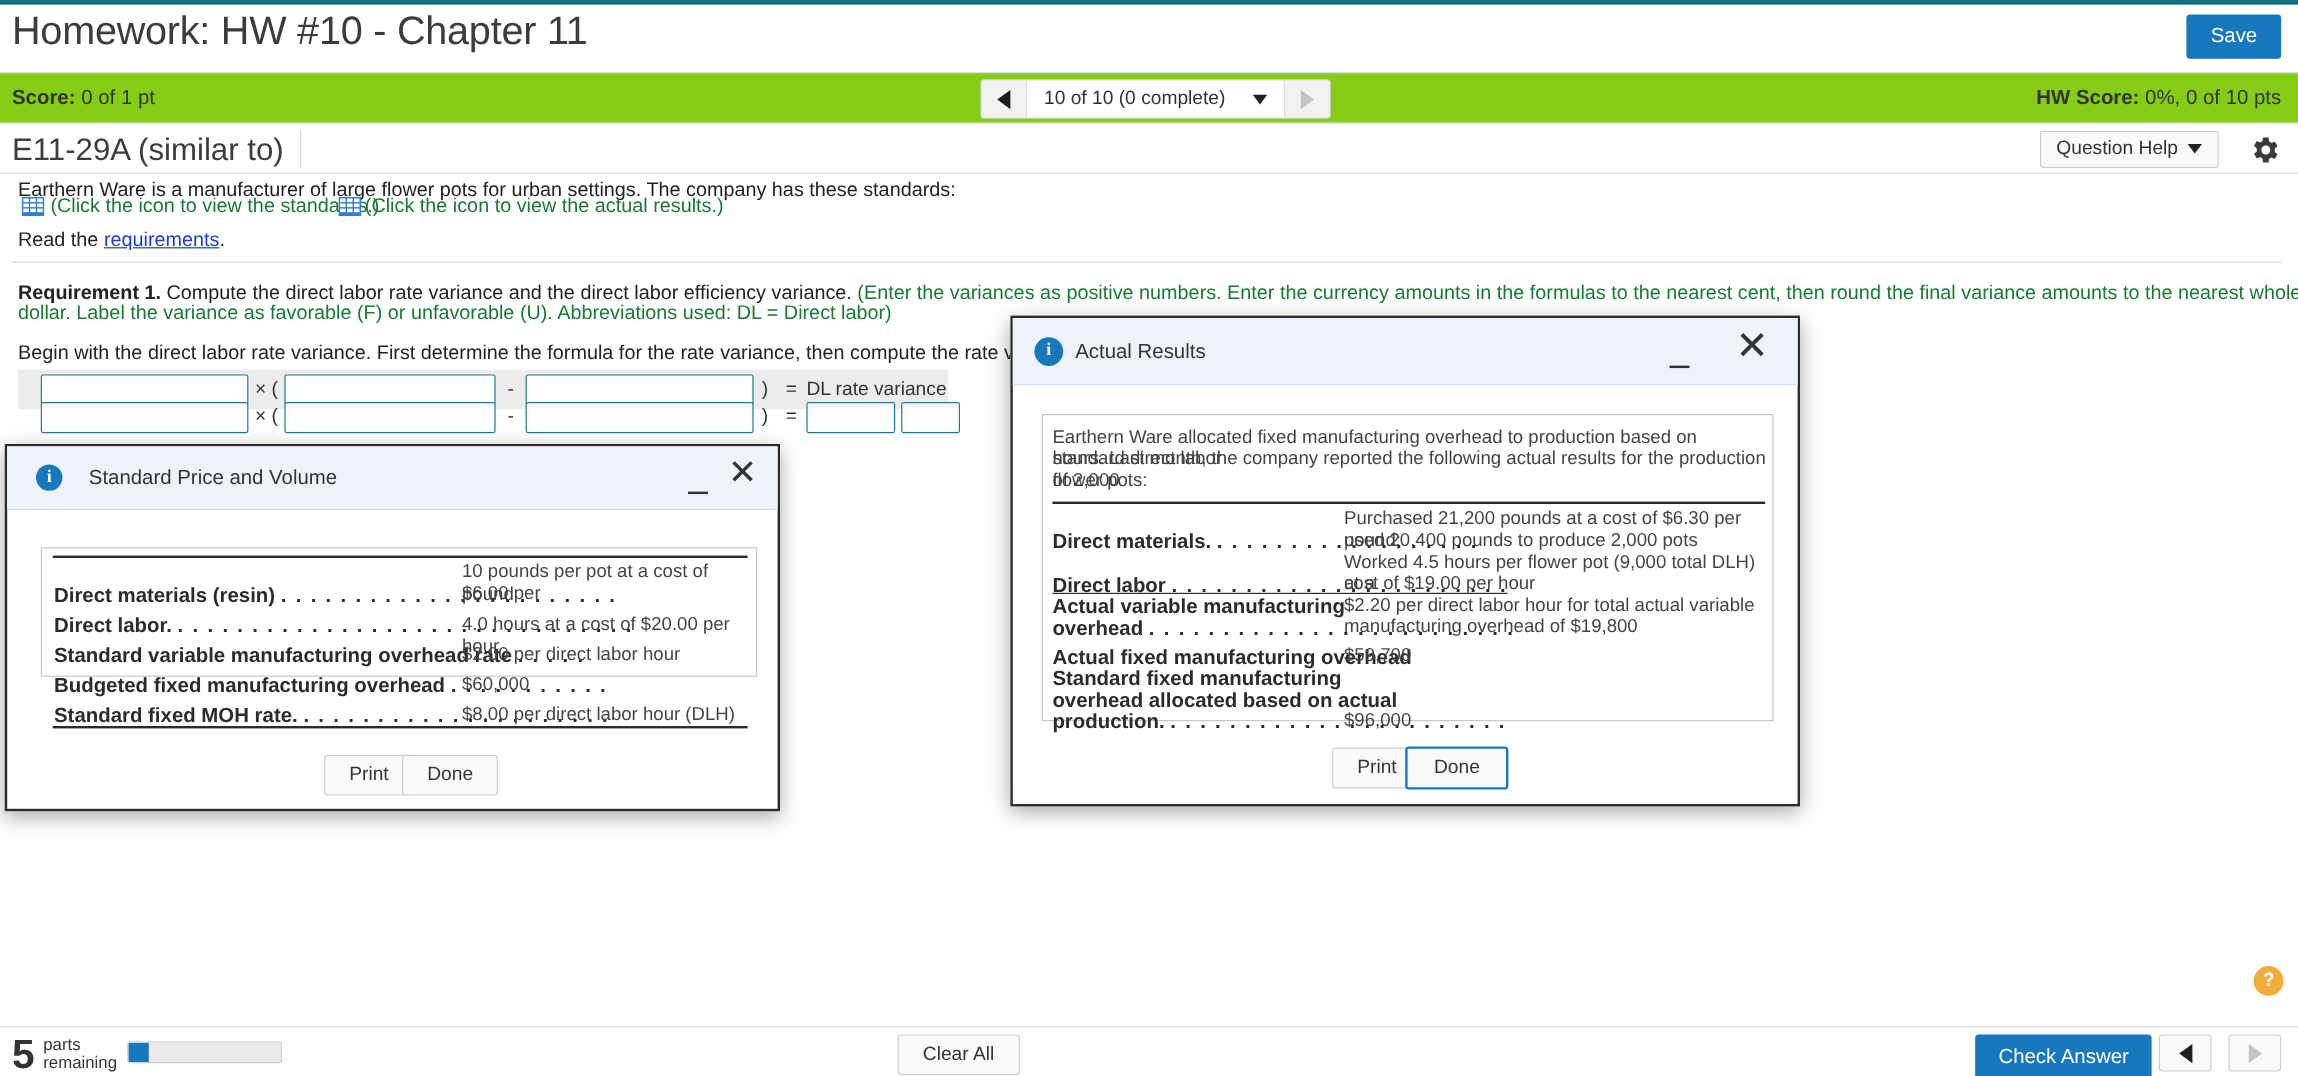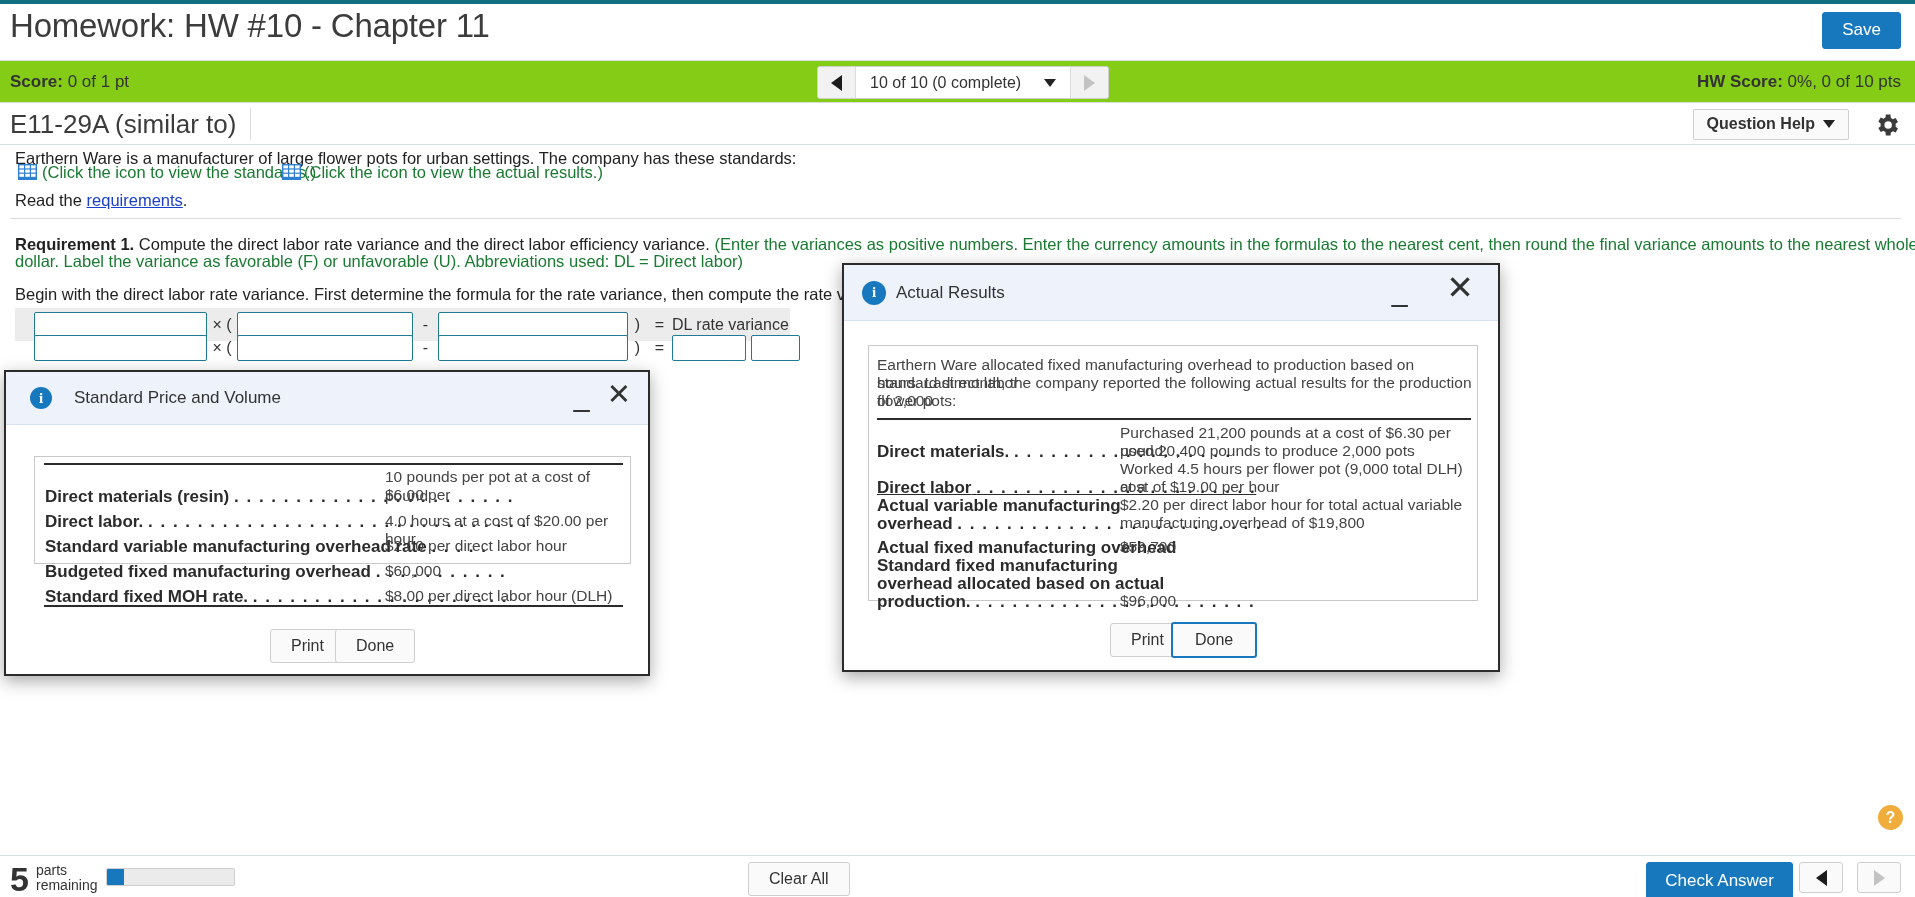--- a/index.html
+++ b/index.html
@@ -75,21 +75,21 @@
     border-bottom: 1px solid #d8dde2; background: #fff;
   }
   .ex-id {
     position: absolute; left: 10px; top: 5px; font-size: 26px; color: #3c3c3c;
     padding-right: 14px; border-right: 1px solid #dadada; height: 32px; line-height: 32px;
   }
   .qhelp {
     position: absolute; right: 66px; top: 6px;
     border: 1px solid #cfcfcf; border-radius: 2px; background: #fafafa;
     font-size: 16px; color: #333; padding: 5px 13px 6px 13px; cursor: pointer;
-    display: flex; align-items: center; gap: 8px; font-weight: bold;
+    display: flex; align-items: center; gap: 8px;
   }
   .gear {
     position: absolute; right: 14px; top: 8px; width: 28px; height: 28px; cursor: pointer;
   }
 
   
   .body-area { position: absolute; left: 0; top: 145px; width: 1589px; height: 710px; }
   .p-line { position: absolute; font-size: 16.5px; color: #222; white-space: nowrap; }
   .green { color: #1a7a32; }
   .grid-icon { display:inline-block; vertical-align:-3px; width:19px; height:16px; }

